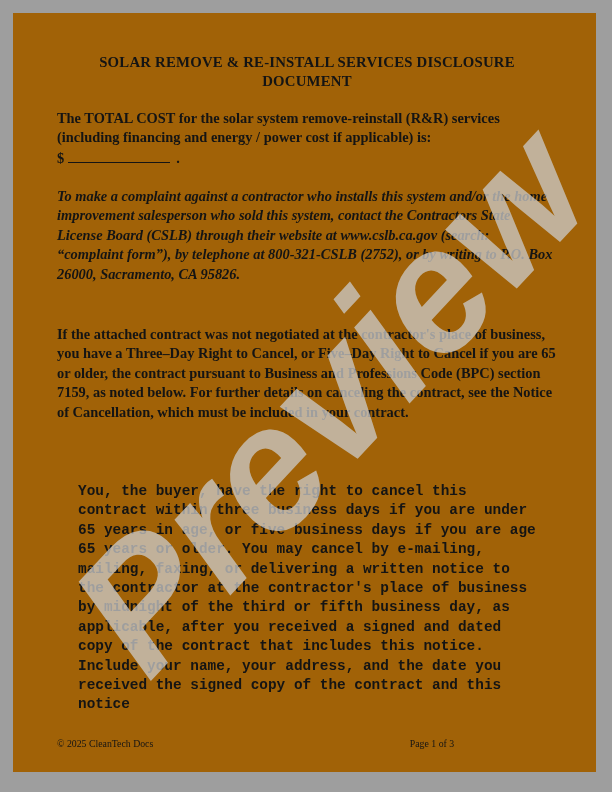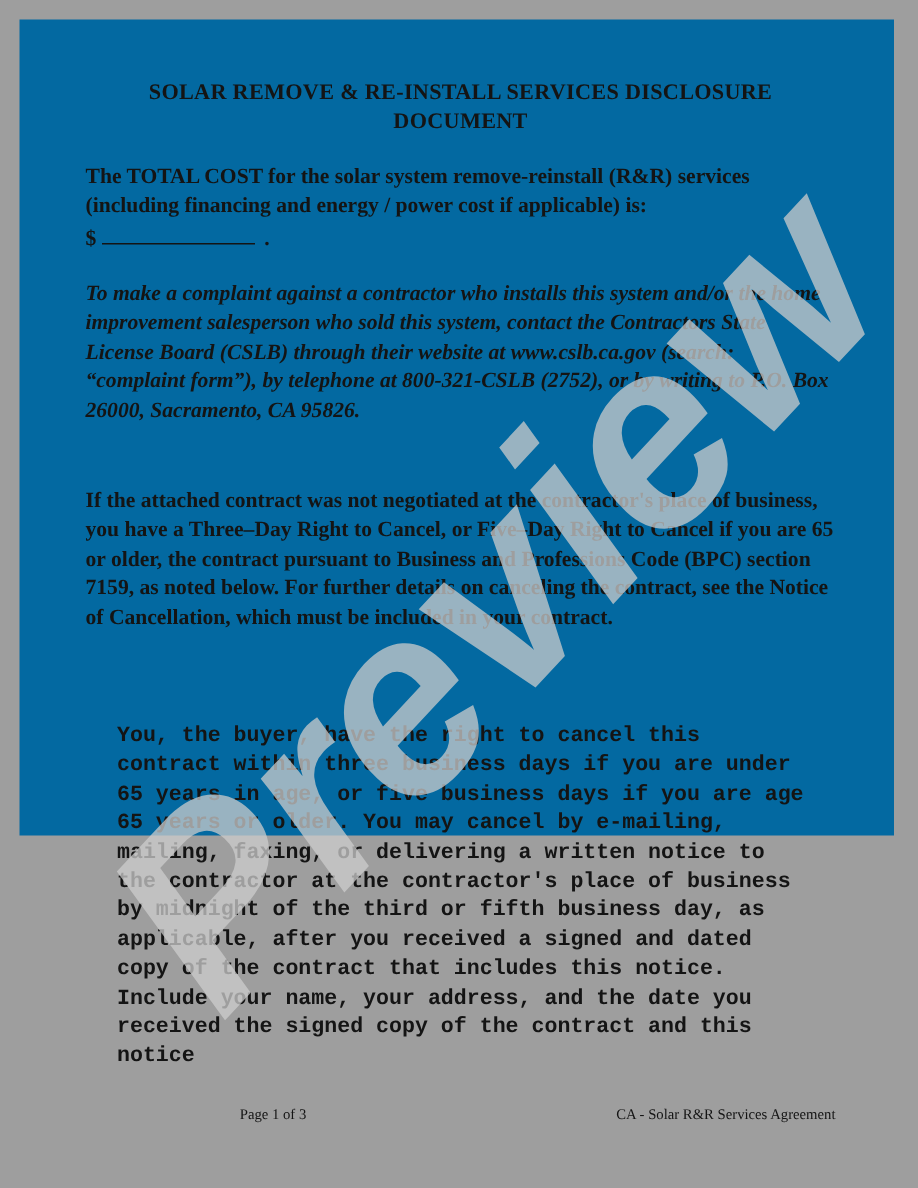--- a/index.html
+++ b/index.html
@@ -13,22 +13,22 @@
     position: relative;
     overflow: hidden;
     font-family: "Liberation Serif", serif;
     color: #141414;
   }
   .page {
     position: absolute;
     left: 13px;
     top: 13px;
     width: 583px;
-    height: 544px;
-    background: #0369a1;
+    height: 759px;
+    background: #a16207;
   }
   .block {
     position: absolute;
     left: 44px;
     width: 500px;
     font-weight: bold;
     font-size: 14.4px;
     line-height: 19.4px;
     z-index: 1;
   }
@@ -110,19 +110,19 @@
 
   <div class="block para-complaint">To make a complaint against a contractor who installs this system and/or the home improvement salesperson who sold this system, contact the Contractors State License Board (CSLB) through their website at www.cslb.ca.gov (search: “complaint form”), by telephone at 800-321-CSLB (2752), or by writing to P.O. Box 26000, Sacramento, CA 95826.</div>
 
   <div class="block para-cancel">If the attached contract was not negotiated at the contractor's place of business, you have a Three–Day Right to Cancel, or Five–Day Right to Cancel if you are 65 or older, the contract pursuant to Business and Professions Code (BPC) section 7159, as noted below. For further details on canceling the contract, see the Notice of Cancellation, which must be included in your contract.</div>
 
 
   <div class="block section-body">You, the buyer, have the right to cancel this contract within three business days if you are under 65 years in age, or five business days if you are age 65 years or older. You may cancel by e-mailing, mailing, faxing, or delivering a written notice to the contractor at the contractor's place of business by midnight of the third or fifth business day, as applicable, after you received a signed and dated copy of the contract that includes this notice. Include your name, your address, and the date you received the signed copy of the contract and this notice</div>
 
 
   <div class="block footer">
+    <span class="f-left">© 2025 CleanTech Docs</span>
     <span class="f-center">Page 1 of 3</span>
-    <span class="f-right">CA - Solar R&amp;R Services Agreement</span>
   </div>
 
   <div class="watermark">Preview</div>
 
 </div>
 
 </body></html>

